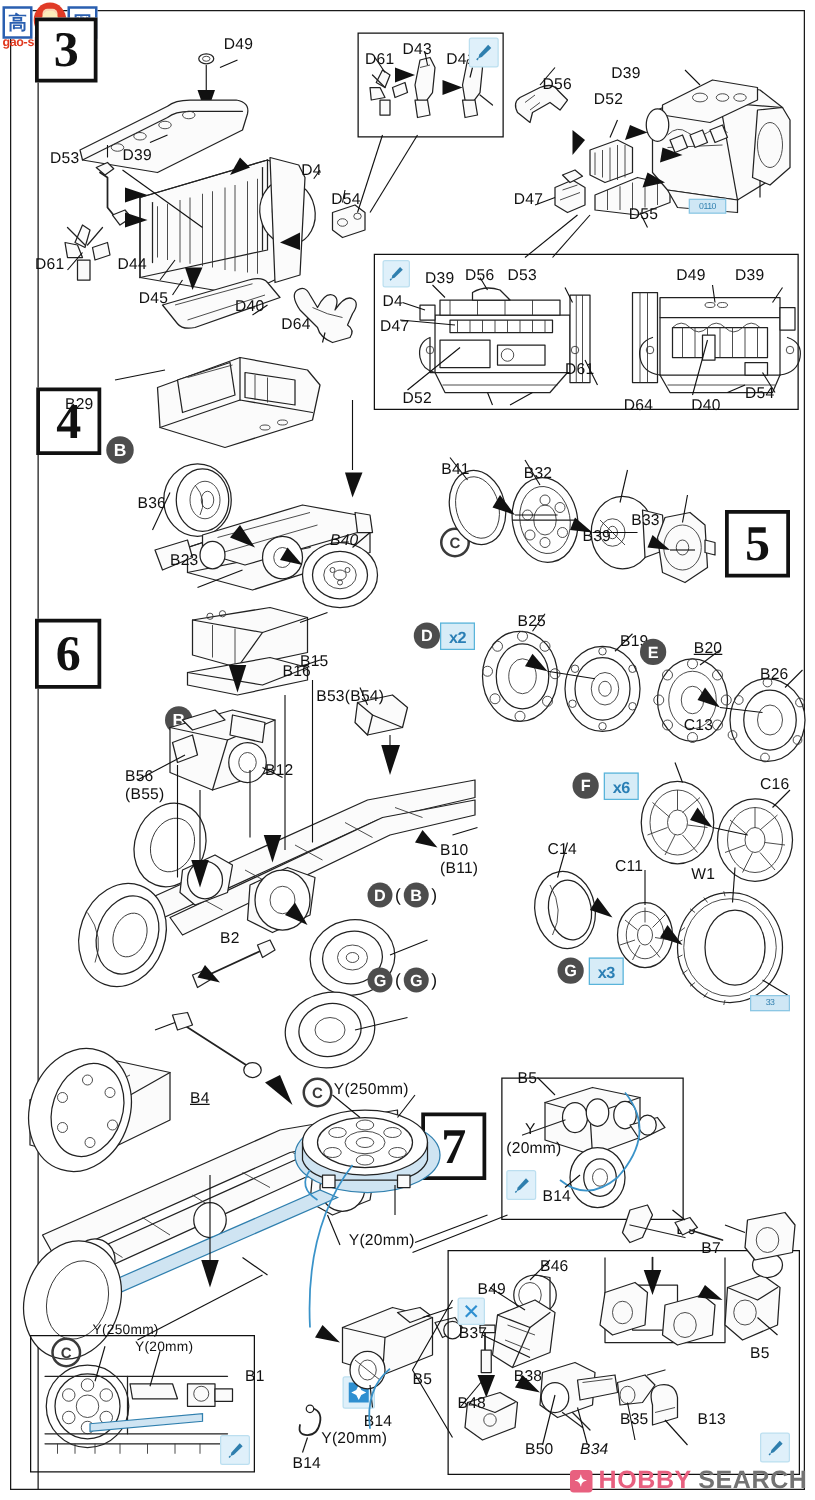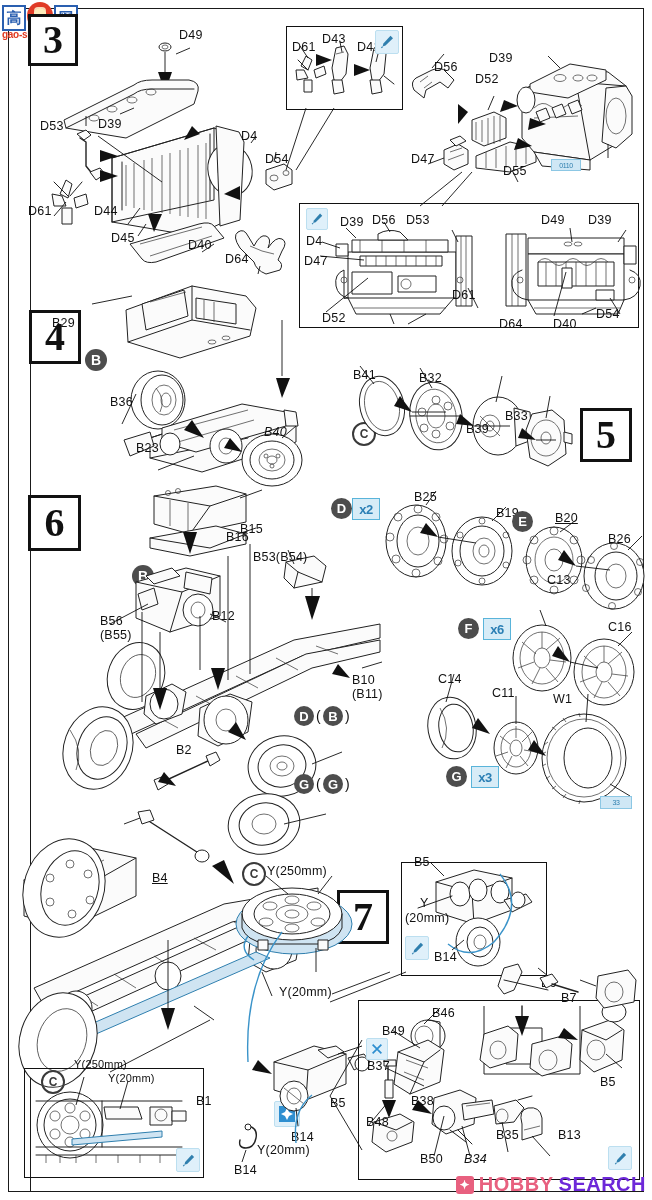--- a/index.html
+++ b/index.html
@@ -56,21 +56,21 @@
   .logo .dom{position:absolute;left:0px;top:26px;width:74px;height:12px;color:#e0381f;
         font-family:"Liberation Sans",sans-serif;font-size:10px;font-weight:bold;letter-spacing:-.3px;
         display:flex;align-items:center;}
 
   
   .hs{position:absolute;right:6px;bottom:4px;display:flex;align-items:center;gap:5px;
       font-family:"Liberation Sans",sans-serif;font-size:20px;font-weight:bold;letter-spacing:.5px;}
   .hs .mark{width:18px;height:18px;background:#e8607f;color:#fff;border-radius:3px;
       display:flex;align-items:center;justify-content:center;font-size:12px;}
   .hs .h{color:#e8607f;}
-  .hs .s{color:#6d28d9;}
+  .hs .s{color:#737373;}
 
   
   .art{position:absolute;}
   .art svg{display:block;overflow:visible;}
   .ln{fill:none;stroke:#222;stroke-width:1;stroke-linejoin:round;stroke-linecap:round;}
   .ln2{fill:none;stroke:#222;stroke-width:1.4;stroke-linejoin:round;stroke-linecap:round;}
   .lnf{fill:#fbfbfb;stroke:#222;stroke-width:1;stroke-linejoin:round;}
   .lnw{fill:#ffffff;stroke:#222;stroke-width:1;stroke-linejoin:round;}
   .thin{fill:none;stroke:#333;stroke-width:.7;}
   .bluepart{fill:#cfe4f2;stroke:#2f7fae;stroke-width:1;}

